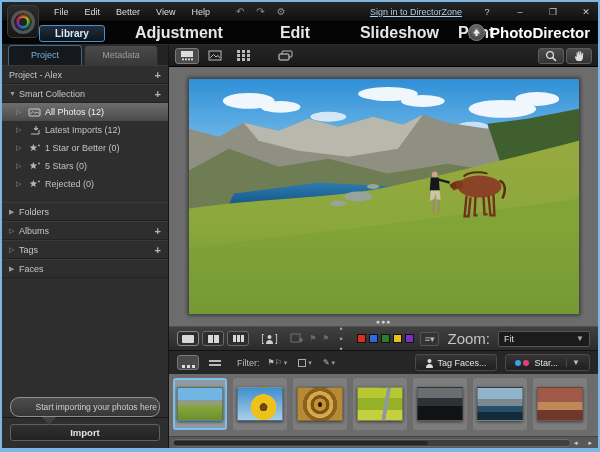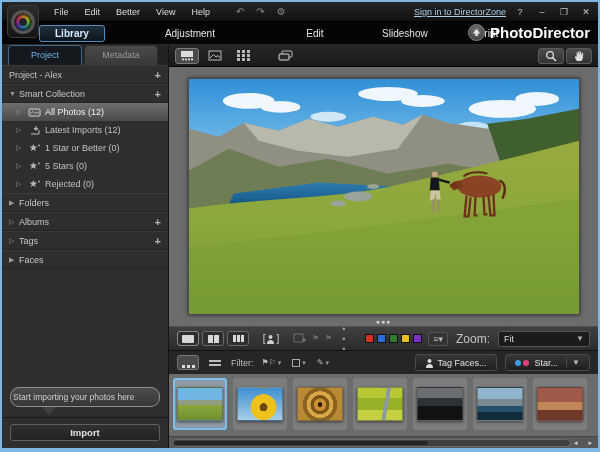--- a/index.html
+++ b/index.html
@@ -27,35 +27,35 @@
   .lens{
     width:24px; height:24px; border-radius:50%;
     background:conic-gradient(#e07820,#c0d020,#30b050,#2080d0,#7030c0,#d03060,#e07820);
     border:3px solid #555; box-shadow:inset 0 0 3px 2px #111;
   }
   .lens-core{ width:8px; height:8px; border-radius:50%; background:#222; margin:5px auto; box-shadow:0 0 2px #fff3;}
   .menus{ display:flex; margin-left:44px; }
   .menu-item{ color:#dcdcdc; font-size:9px; padding:3px 8px; cursor:default; }
   .tb-icons{ display:flex; gap:4px; margin-left:14px; color:#8a8a8a; font-size:10px; }
   .tb-icons span{ padding:1px 4px; }
-  .title-right{ position:absolute; right:4px; top:0; height:20px; display:flex; align-items:center; gap:6px; }
+  .title-right{ position:absolute; right:4px; top:0; height:20px; display:flex; align-items:center; gap:17px; }
   .signin{ color:#a9cde9; font-size:9px; text-decoration:underline; }
   .winbtn{ color:#c8c8c8; font-size:9px; width:16px; text-align:center; }
 
   
   .modebar{
     height:23px; background:#050505; display:flex; align-items:center;
     flex:0 0 auto; position:relative; border-bottom:1px solid #2a2a2a;
   }
   .mode-tab-library{
     margin-left:37px; padding:2px 15px; font-size:10px; font-weight:bold; color:#d5e9fa;
     border:1px solid #4e90c5; border-radius:3px;
     background:linear-gradient(#20303f,#0d141b);
   }
-  .mode-tab{ color:#e6e6e6; font-size:10px; font-weight:normal; padding:3px 0; text-align:center; }
+  .mode-tab{ color:#e6e6e6; font-size:16px; font-weight:bold; padding:3px 0; text-align:left; }
   .mt-adj{ width:110px; margin-left:30px; }
   .mt-edit{ width:70px; margin-left:35px; }
   .mt-slide{ width:90px; margin-left:10px; }
   .mt-print{ width:60px; margin-left:8px; }
   .brand{ position:absolute; right:8px; top:2px; display:flex; align-items:center; gap:5px; }
   .brand-icon{ width:17px; height:17px; border-radius:50%; background:radial-gradient(circle at 50% 35%,#777,#333);
     border:1px solid #888; display:flex; align-items:center; justify-content:center; }
   .brand-name{ color:#fff; font-size:15px; font-weight:bold; letter-spacing:0; }
 
   
@@ -71,24 +71,24 @@
   .side-row{ height:19px; display:flex; align-items:center; padding:0 7px; font-size:9px; color:#c6c6c6;
     border-bottom:1px solid #232323; border-top:1px solid #3a3a3a; position:relative; }
   .side-row .plus{ margin-left:auto; color:#b5b5b5; font-size:11px; font-weight:bold; }
   .tw{ color:#9a9a9a; font-size:7px; width:10px; display:inline-block; }
   .tree-item{ height:18px; display:flex; align-items:center; padding-left:14px; font-size:9px; color:#c2c2c2; }
   .tree-item.selected{ background:linear-gradient(#6e6e6e,#4a4a4a); color:#f0f0f0;align-items:center; }
   .tree-icon{ width:13px; height:10px; margin:0 4px 0 2px; display:inline-flex; }
   .sidebar-spacer{ flex:1; }
   .import-tip{ margin:4px 8px 0 8px; position:relative; }
   .tip-pill{ border:1px solid #909090; border-radius:9px; background:linear-gradient(#4c4c4c,#373737);
-    color:#cfcfcf; font-size:8.5px; text-align:left; padding:4px 2px; }
+    color:#cfcfcf; font-size:8.5px; text-align:right; padding:4px 2px; }
   .tip-arrow{ position:absolute; left:32px; top:100%; width:0; height:0;
     border-left:7px solid transparent; border-right:7px solid transparent; border-top:8px solid #404040; }
-  .import-wrap{ border-top:1px solid #1a1a1a; margin-top:10px; padding:6px 8px 7px 8px; }
+  .import-wrap{ border-top:1px solid #1a1a1a; padding:6px 8px 7px 8px; }
   .import-btn{ width:100%; height:17px; background:linear-gradient(#303030,#222);
     border:1px solid #5f5f5f; border-radius:3px; color:#e0e0e0; font-size:9.5px; font-weight:bold;
     display:flex; align-items:center; justify-content:center; }
 
   
   .main{ flex:1; display:flex; flex-direction:column; min-width:0; background:#1e1e1e; }
 
   .vtoolbar{ height:22px; background:linear-gradient(#262626,#1a1a1a); display:flex; align-items:center;
     padding:0 6px; gap:4px; border-bottom:1px solid #000; }
   .vt-btn{ width:24px; height:16px; border-radius:3px; display:flex; align-items:center; justify-content:center;
@@ -112,31 +112,31 @@
   .ico-strip{ display:flex; gap:1px; } .ico-strip i{ width:3px; height:7px; background:#d8d8d8; }
   .bt-sep{ width:8px; }
   .tagface{ color:#cfcfcf; font-size:10px; display:flex; align-items:center; gap:1px; }
   .grayed{ opacity:.38; }
   .flag-ico{ color:#bdbdbd; font-size:8px; }
   .dots{ color:#9f9f9f; font-size:9px; letter-spacing:4px; margin-left:4px; }
   .clabels{ display:flex; gap:3px; margin-left:4px; }
   .clabel{ width:9px; height:9px; border:1px solid #111; }
   .bt-right{ margin-left:auto; display:flex; align-items:center; gap:8px; }
   .opt-btn{ color:#bdbdbd; font-size:9px; border:1px solid #555; border-radius:2px; padding:1px 4px; background:#333; }
-  .zoom-label{ color:#c4c4c4; font-size:12px; }
+  .zoom-label{ color:#c4c4c4; font-size:15px; }
   .zoom-select{ width:92px; height:16px; background:#1b1b1b; border:1px solid #555; border-radius:2px;
     color:#ddd; font-size:9px; display:flex; align-items:center; padding:0 5px; }
   .zoom-select .arr{ margin-left:auto; color:#aaa; font-size:8px; }
 
   .filterbar{ height:24px; background:#262626; border-top:1px solid #121212; display:flex; align-items:center; padding:0 8px; gap:5px; }
   .f-toggle{ width:22px; height:15px; border-radius:3px; display:flex; align-items:center; justify-content:center; }
   .f-toggle.active{ background:#4a4a4a; border:1px solid #777; }
   .f-dots i{ width:3px; height:3px; background:#ddd; display:inline-block; margin:0 1px; }
   .f-lines{ display:flex; flex-direction:column; gap:2px; } .f-lines i{ width:12px; height:2px; background:#bbb; display:block; }
-  .f-label{ color:#bdbdbd; font-size:9px; }
+  .f-label{ color:#bdbdbd; font-size:9px; margin-left:6px; }
   .f-drop{ display:flex; align-items:center; gap:2px; color:#bbb; font-size:8px; padding:2px 3px; }
   .f-drop .arr{ font-size:7px; color:#999; }
   .f-sq{ width:8px; height:8px; border:1px solid #aaa; display:inline-block; }
   .act-buttons{ margin-left:auto; display:flex; gap:8px; align-items:flex-end; }
   .act-btn{ height:17px; background:linear-gradient(#353535,#1f1f1f); border:1px solid #4a4a4a; border-radius:3px;
     color:#e2e2e2; font-size:9px; display:flex; align-items:center; gap:4px; padding:0 9px; }
   .share-dots i{ width:6px; height:6px; border-radius:50%; display:inline-block; margin-right:2px; }
   .share-arr{ border-left:1px solid #4a4a4a; margin-left:4px; padding-left:5px; color:#bbb; font-size:8px; }
 
   .thumbs{ height:62px; background:#6c6c6c; display:flex; padding:4px 4px; overflow:hidden; }
@@ -267,21 +267,21 @@
         <span class="tw">▷</span>
         <span class="tree-icon">
           <svg width="13" height="10" viewBox="0 0 13 10">
               <path d="M5 1 L6.2 4 L9.3 4 L6.8 5.9 L7.8 9 L5 7.1 L2.2 9 L3.2 5.9 L0.7 4 L3.8 4 Z" fill="#b8b8b8" transform="scale(.9) translate(1,0)"></path>
               <circle cx="11" cy="2.4" r=".9" fill="#b8b8b8"></circle>
             </svg>
         </span>
         <span>Rejected (0)</span>
       </div>
 
-      <div class="side-row" style="margin-top:0;">
+      <div class="side-row" style="margin-top:9px;">
         <span class="tw">▶</span>
         <span>Folders</span>
       </div>
       <div class="side-row">
         <span class="tw">▷</span>
         <span>Albums</span>
         <span class="plus">+</span>
       </div>
       <div class="side-row">
         <span class="tw">▷</span>

